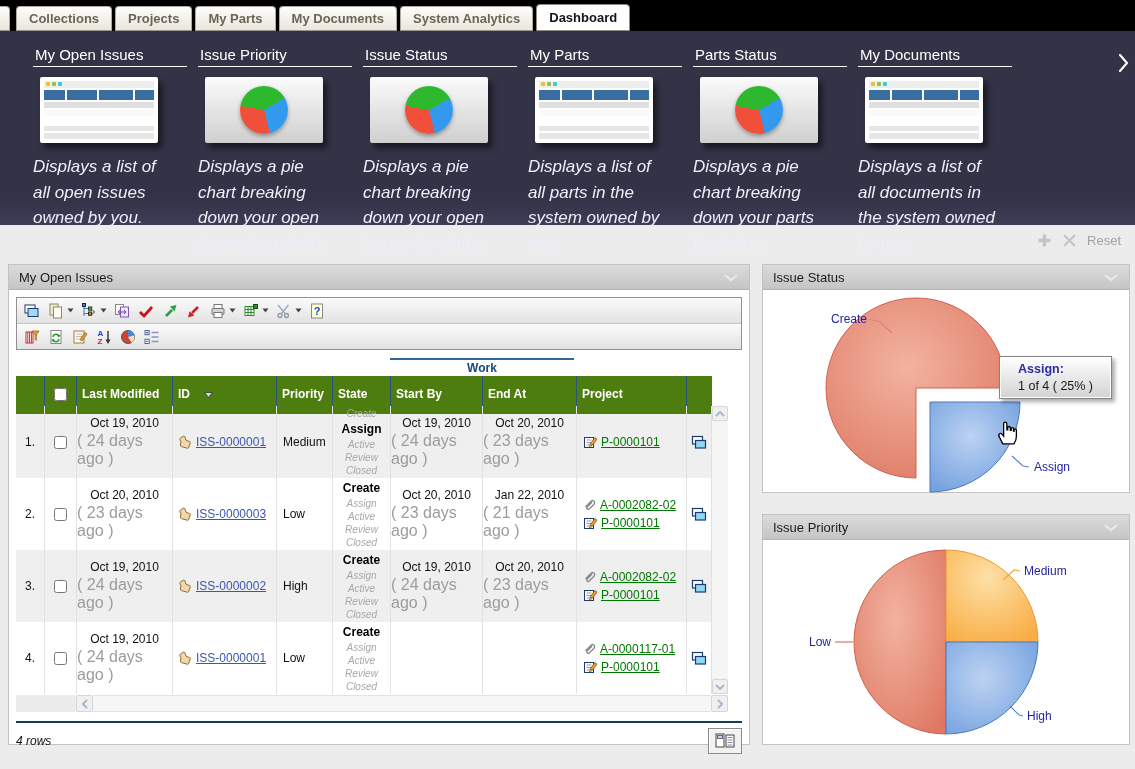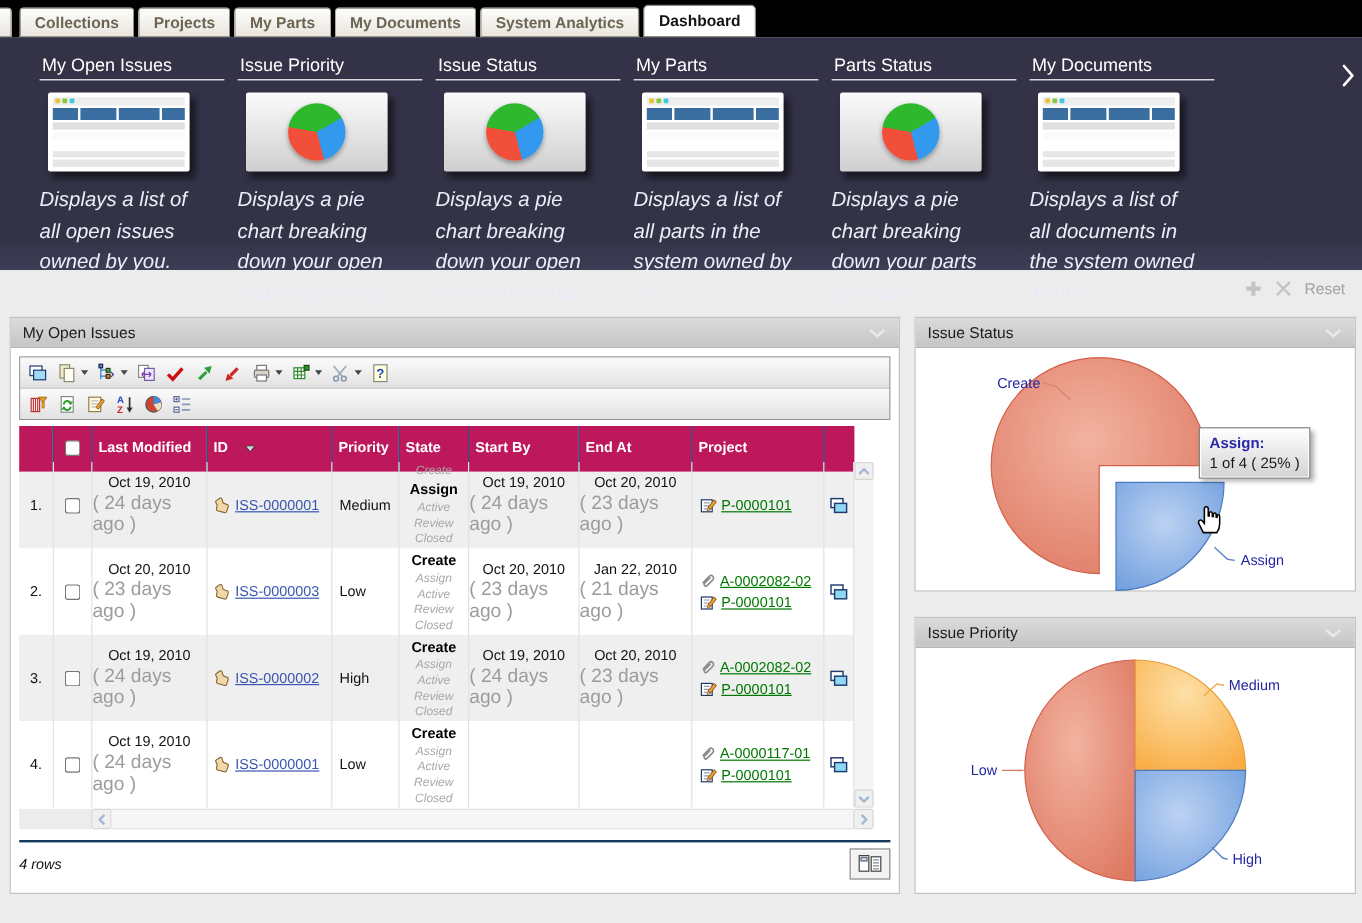--- a/index.html
+++ b/index.html
@@ -61,21 +61,21 @@
   
   .work-hdr{position:relative;height:21px;}
   .work-line{position:absolute;left:374px;top:3px;width:184px;height:2px;background:#31699a;}
   .work-label{position:absolute;left:374px;top:6px;width:184px;text-align:center;
               color:#15497e;font-weight:bold;font-size:12px;}
 
   
   .grid-wrap{position:relative;width:712px;}
   .grid-row{display:grid;grid-template-columns:28px 32px 96px 104px 56px 58px 92px 94px 110px 26px;width:696px;}
   .grid-head{height:30px;}
-  .gh{background:#be185d;color:#fff;font-weight:bold;font-size:12px;line-height:1.15;
+  .gh{background:#4d7c0f;color:#fff;font-weight:bold;font-size:12px;line-height:1.15;
       display:flex;align-items:center;padding:12px 5px;border-left:1px solid #27557f;box-sizing:border-box;}
   .gh:first-child{border-left:none;}
   .gh.center{justify-content:center;}
   .data-row{height:72px;background:#fff;}
   .data-row.odd{background:#efefef;}
   .gc{display:flex;flex-direction:column;align-items:center;justify-content:center;
       font-size:12px;color:#111;border-left:1px solid #e2e2e2;box-sizing:border-box;overflow:hidden;}
   .gc:first-child{border-left:none;}
   .gc.left{align-items:flex-start;padding-left:6px;}
   .c-id{flex-direction:row;gap:4px;justify-content:flex-start;padding-left:5px;}
@@ -105,21 +105,21 @@
                display:flex;align-items:center;justify-content:space-between;}
   .rowcount{font-size:12px;font-style:italic;color:#111;}
   .view-toggle{width:32px;height:24px;background:#f2f2f2;border:1px solid #8a8a8a;
                box-shadow:inset 1px 1px 0 #fff;display:flex;align-items:center;justify-content:center;cursor:pointer;}
 
   
   .pie-label{position:absolute;font-size:12px;color:#2525a2;}
   .pie-label.r{text-align:right;}
   .tooltip{position:absolute;left:236px;top:66px;border:1px solid #848484;
            background:linear-gradient(#ffffff,#d2d2d2);box-shadow:3px 3px 4px rgba(0,0,0,.32), inset 0 0 0 1px #fff;
-           padding:5px 8px;font-size:12.5px;white-space:nowrap;}
+           padding:5px 18px;font-size:12.5px;white-space:nowrap;}
   .tooltip .tt-title{color:#2a2aa8;font-weight:bold;}
   .tooltip .tt-value{color:#1a1a1a;margin-top:3px;}
   .cursor-hand{position:absolute;left:230px;top:126px;}
 </style>
 </head>
 <body>
 
 <div class="screen">
 
   <div class="tabbar">
@@ -440,20 +440,24 @@
                   <rect x="2" y="2.5" width="4.2" height="4.2" fill="#fff" stroke="#556699"></rect>
                   <path d="M3 4.6 h2.2 M4.1 3.5 v2.2" stroke="#556699"></path>
                   <rect x="2" y="11.3" width="4.2" height="4.2" fill="#fff" stroke="#556699"></rect>
                   <path d="M3 13.4 h2.2" stroke="#556699"></path>
                 </svg>
               </span>
             </span>
           </div>
       </div>
 
+      <div class="work-hdr">
+        <div class="work-line"></div>
+        <div class="work-label">Work</div>
+      </div>
 
       <div class="grid-wrap">
         <div class="grid-row grid-head">
           <div class="gh"></div>
           <div class="gh center">
               <input type="checkbox" class="cb" style="">
             </div>
           <div class="gh">Last Modified</div>
           <div class="gh">
               <span>ID</span>

